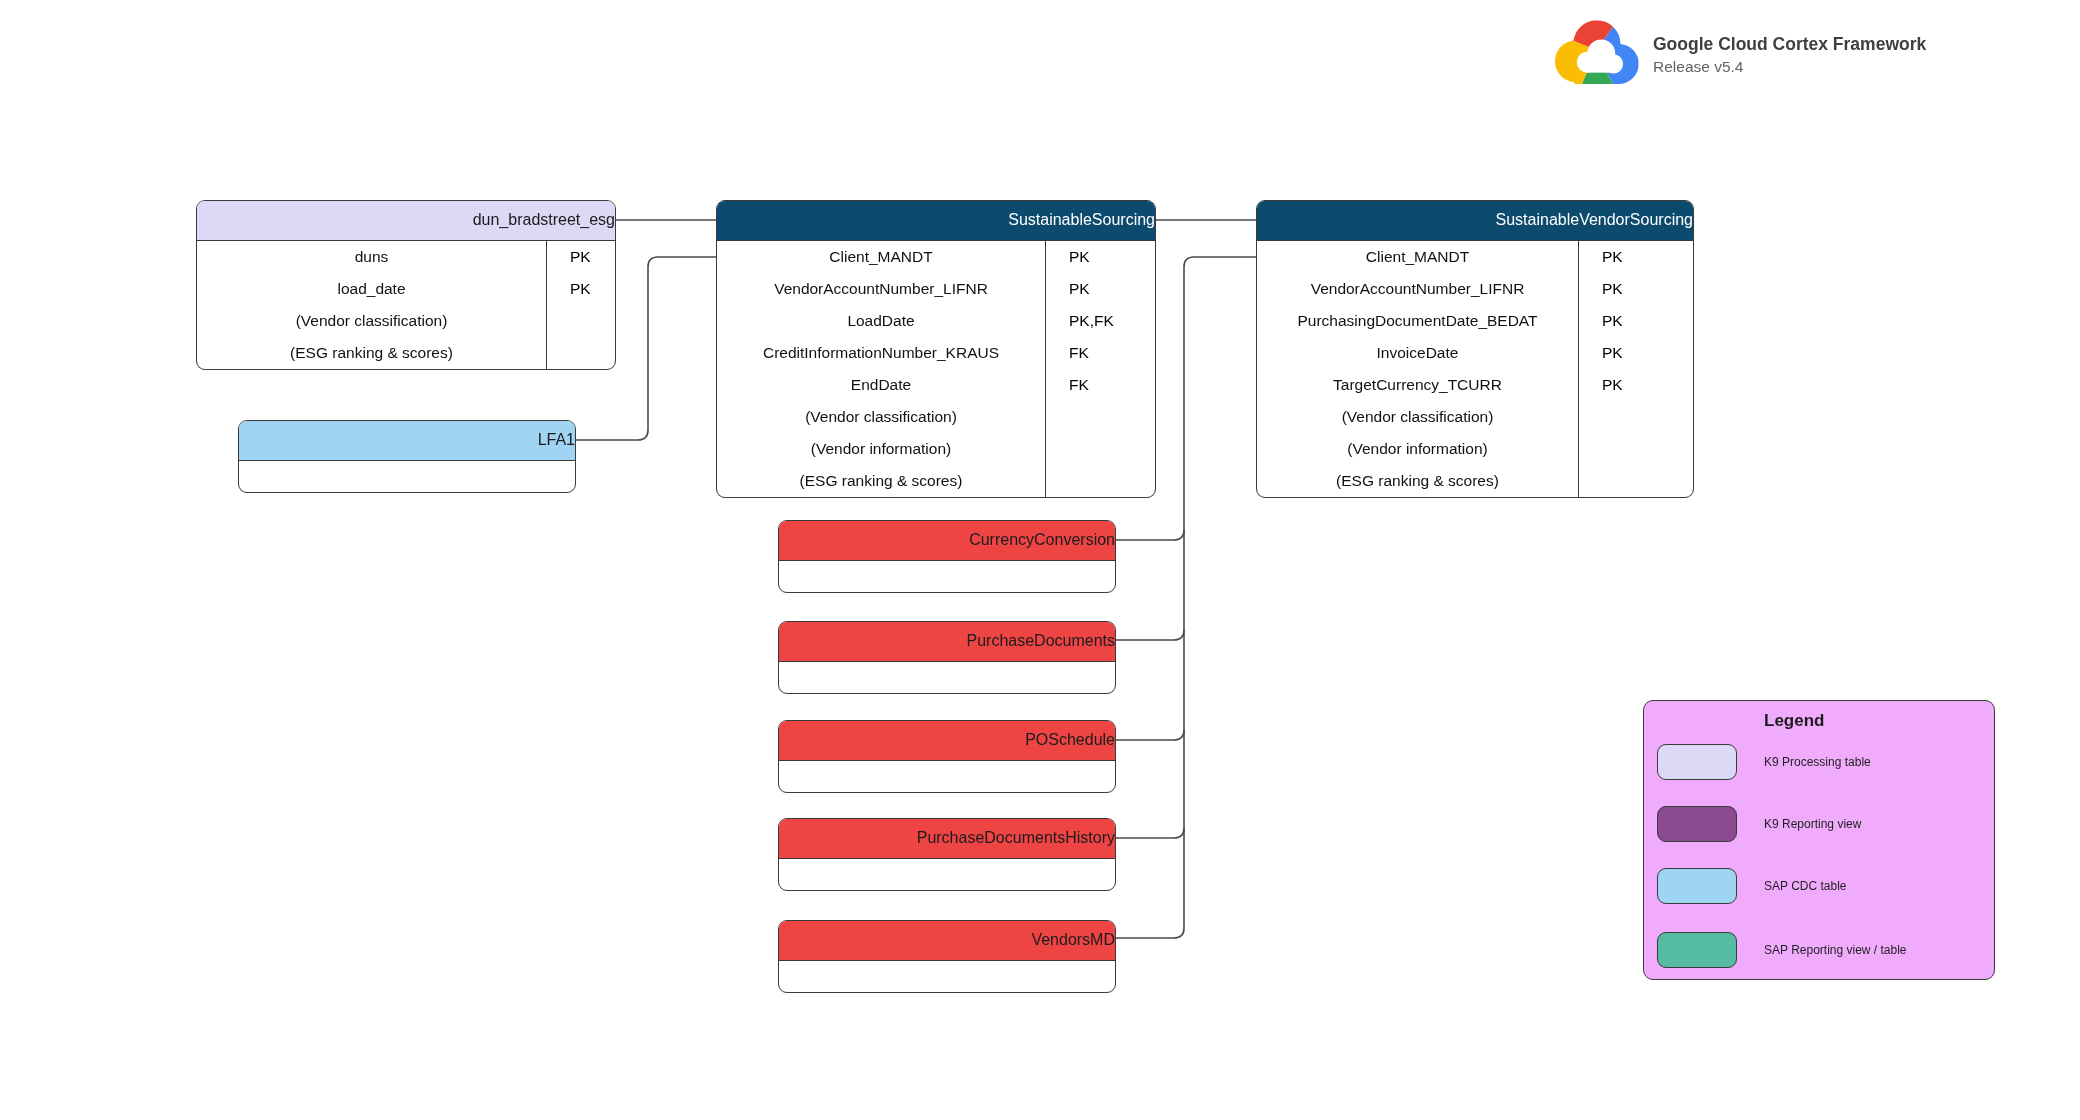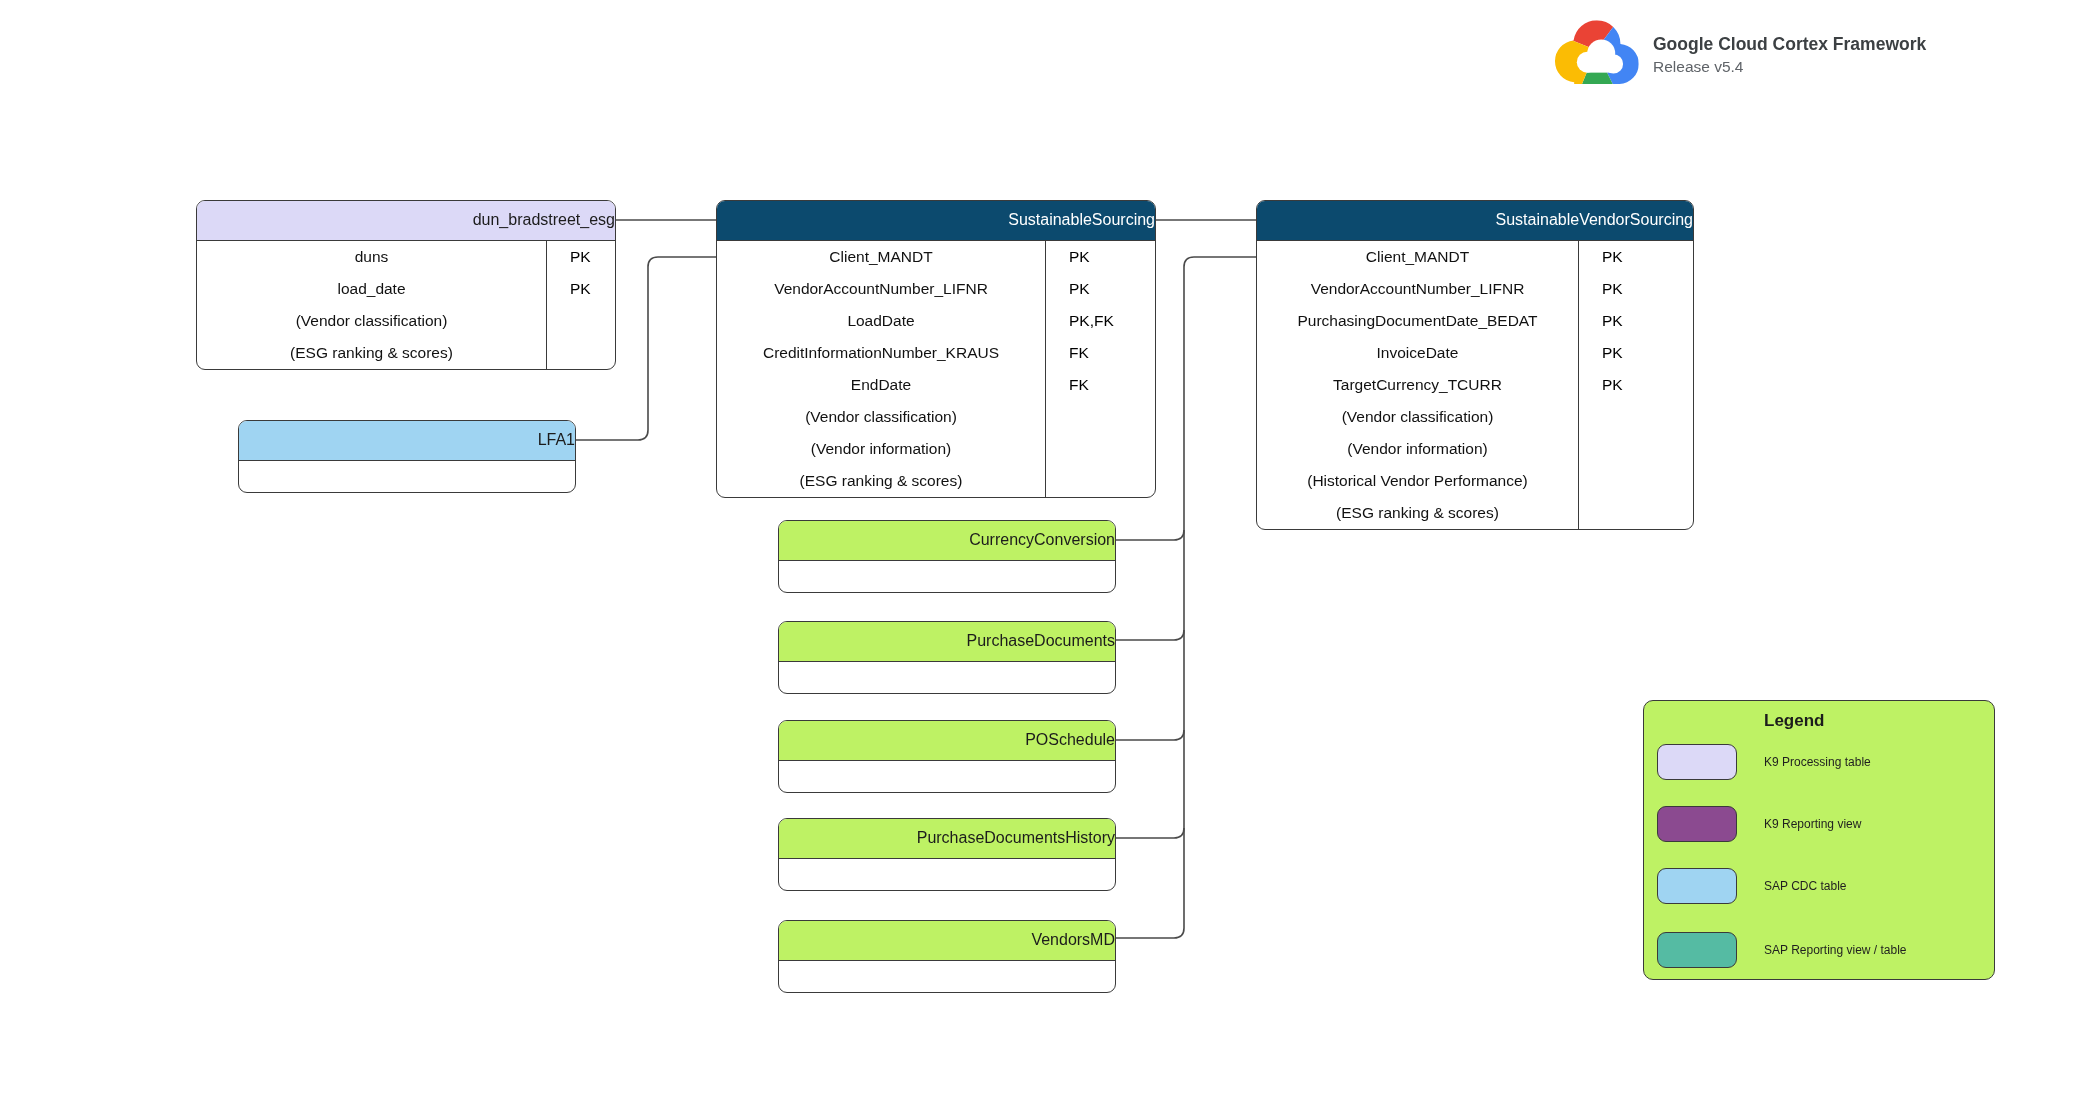--- a/index.html
+++ b/index.html
@@ -13,40 +13,40 @@
     border-radius:9px;box-sizing:border-box;overflow:hidden;z-index:2;
   }
   .ehead{
     height:38.5px;line-height:38.5px;text-align:right;font-size:16px;
     border-bottom:1.6px solid #3a3a3a;color:#1c1c1c;white-space:nowrap;
   }
   .ehead.dark{color:#ffffff;}
   .hdr-lav{background:#dcd9f7;}
   .hdr-purple{background:#0c4a6e;}
   .hdr-blue{background:#9fd4f2;}
-  .hdr-teal{background:#bef264;}
+  .hdr-teal{background:#ef4444;}
   .ebody{min-height:31px;}
   .trow{display:flex;height:32px;align-items:center;}
   .tfield{flex:1;text-align:center;font-size:15.5px;color:#111111;white-space:nowrap;}
   .tkey{
     width:var(--keyw,110px);align-self:stretch;display:flex;align-items:center;
     border-left:1.6px solid #3a3a3a;padding-left:23px;box-sizing:border-box;
     font-size:15.5px;color:#000000;
   }
   
   #wires{position:absolute;left:0;top:0;z-index:1;}
   #wires path{fill:none;stroke:#4a4a4a;stroke-width:1.6px;}
   
   #logo{position:absolute;left:1532px;top:10px;z-index:2;}
   .brand-title{position:absolute;left:1637px;top:34px;font-size:17.5px;font-weight:bold;color:#3c4043;z-index:2;white-space:nowrap;}
   .brand-sub{position:absolute;left:1637px;top:58px;font-size:15.5px;color:#5f6368;z-index:2;white-space:nowrap;}
   
   #legend{
     position:absolute;left:1627px;top:700px;width:352px;height:280px;
-    background:#bef264;border:1.6px solid #3a3a3a;border-radius:10px;
+    background:#f0abfc;border:1.6px solid #3a3a3a;border-radius:10px;
     box-sizing:border-box;z-index:2;
   }
   .legend-title{position:absolute;left:120px;top:10px;font-size:17px;font-weight:bold;color:#1c1c1c;}
   .legend-item{position:absolute;left:0;width:100%;height:36px;}
   .legend-swatch{
     position:absolute;left:13px;top:0;width:80px;height:36px;
     border:1.6px solid #3a3a3a;border-radius:9px;box-sizing:border-box;
   }
   .legend-label{position:absolute;left:120px;top:0;height:36px;line-height:36px;font-size:12px;color:#1f1f1f;white-space:nowrap;}
   .sw-k9p{background:#dcd9f7;}
@@ -180,24 +180,20 @@
         </div>
         <div class="trow">
           <span class="tfield">(Vendor classification)</span>
           <span class="tkey"></span>
         </div>
         <div class="trow">
           <span class="tfield">(Vendor information)</span>
           <span class="tkey"></span>
         </div>
         <div class="trow">
-          <span class="tfield">(Historical Vendor Performance)</span>
-          <span class="tkey"></span>
-        </div>
-        <div class="trow">
           <span class="tfield">(ESG ranking &amp; scores)</span>
           <span class="tkey"></span>
         </div>
       </div>
   </div>
 
   <div class="etable" style="left:222px;top:420px;width:338px;">
     <div class="ehead hdr-blue">LFA1</div>
     <div class="ebody"></div>
   </div>

